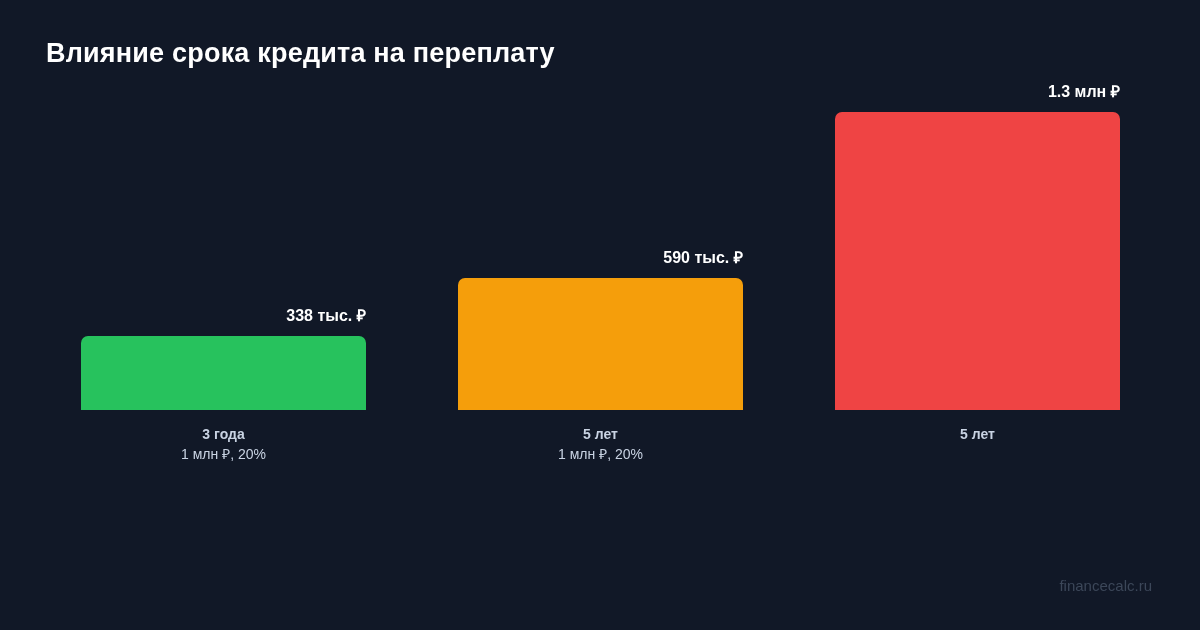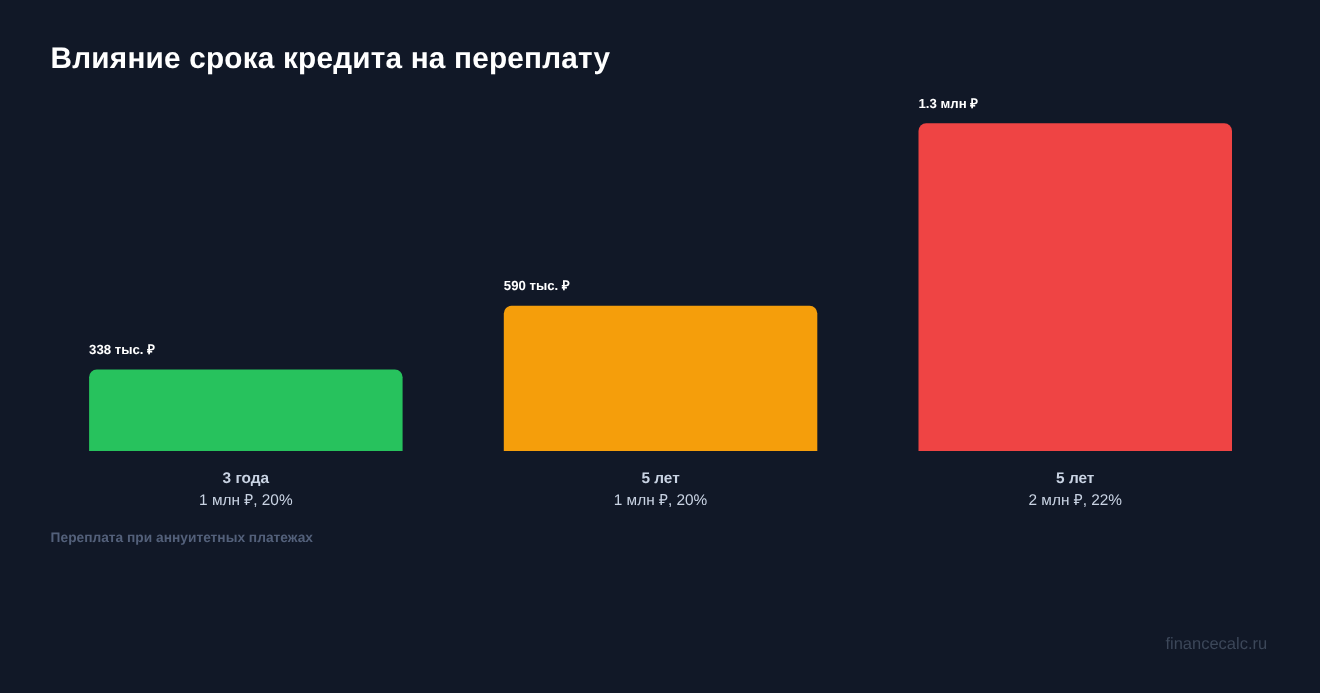--- a/index.html
+++ b/index.html
@@ -42,22 +42,22 @@
     width: 285px;
   }
   .bar-group.g0 { left: 81px; }
   .bar-group.g1 { left: 458px; }
   .bar-group.g2 { left: 835px; }
 
   .bar-value {
     position: absolute;
     left: 0;
     width: 285px;
-    text-align: left;
-    font-size: 12px;
+    text-align: right;
+    font-size: 16px;
     font-weight: bold;
     color: #ffffff;
     white-space: nowrap;
   }
   .bar-rect {
     position: absolute;
     left: 0;
     bottom: 0;
     width: 285px;
     border-radius: 7px 7px 0 0;
@@ -127,23 +127,21 @@
         <span class="cat">5 лет</span>
         <span class="sub">1 млн ₽, 20%</span>
       </div>
     </div>
 
     <div class="bar-group g2">
       <div class="bar-value" style="bottom: 308px;">1.3 млн ₽</div>
       <div class="bar-rect" style="height: 298px; background: rgb(239, 68, 68);"></div>
       <div class="bar-caption">
         <span class="cat">5 лет</span>
-        <span class="sub">2 млн ₽, 22%</span>
       </div>
     </div>
 
   </div>
 
-  <div class="caption-note">Переплата при аннуитетных платежах</div>
 
   <div class="watermark">financecalc.ru</div>
 
 </div>
 
 </body></html>

